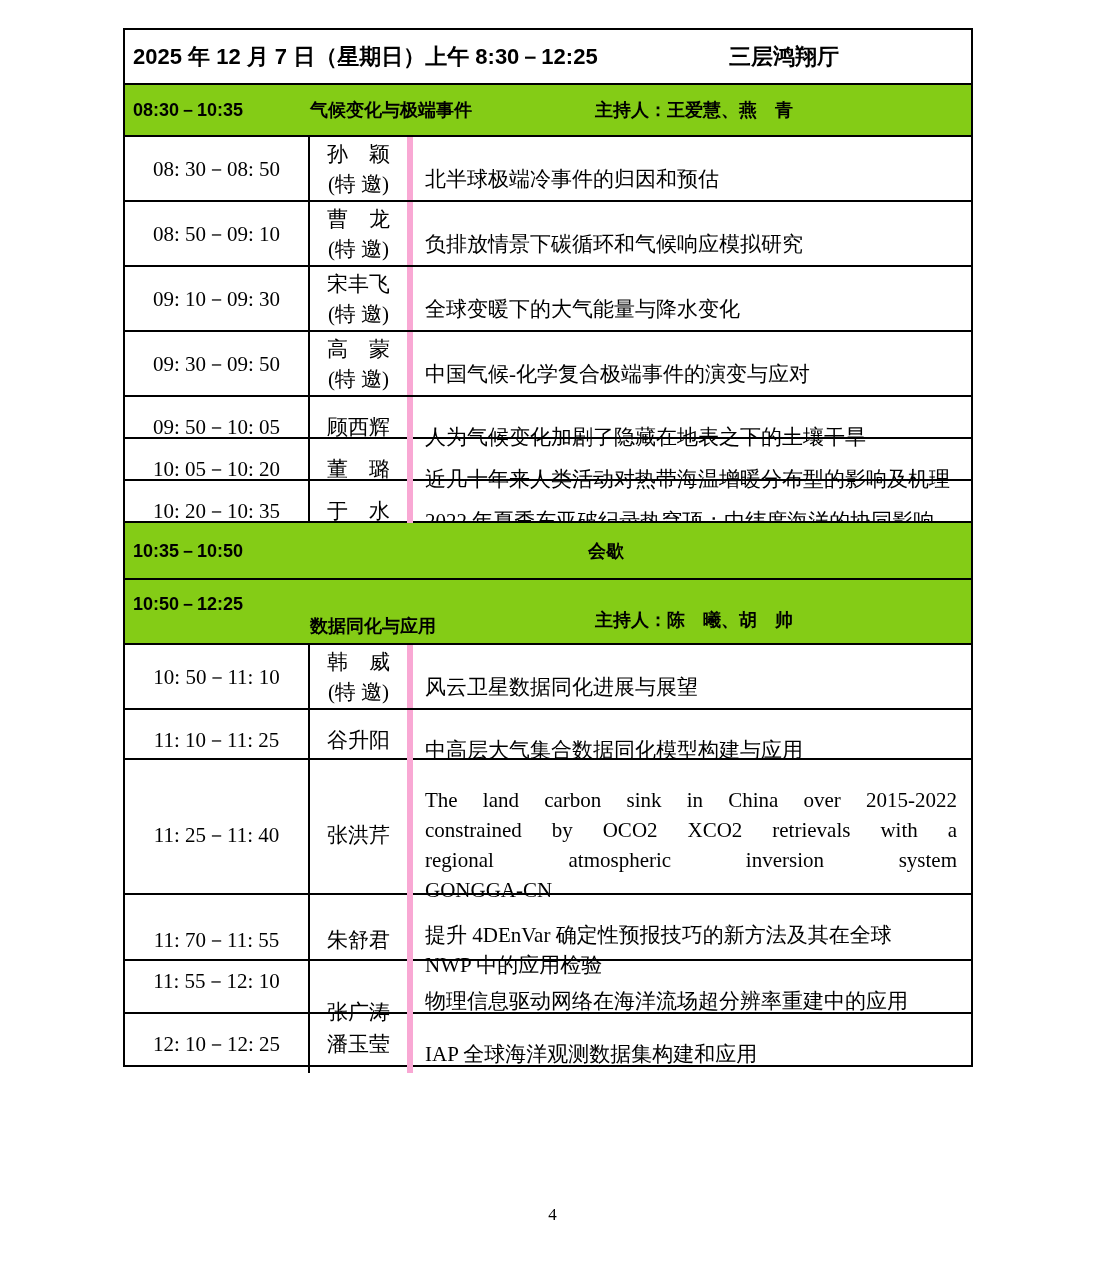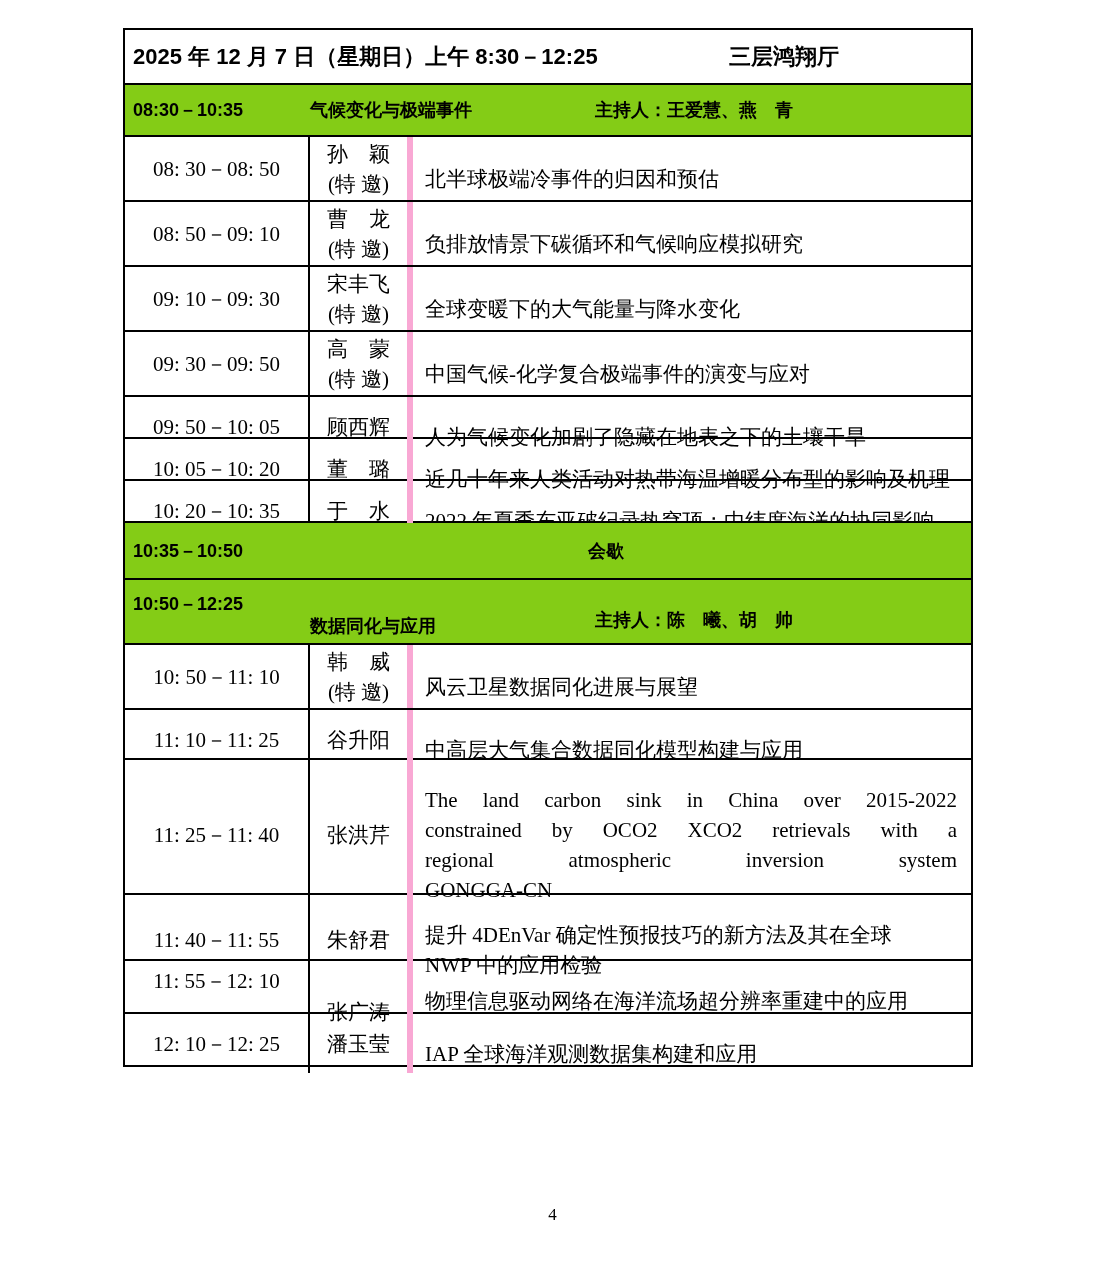--- a/index.html
+++ b/index.html
@@ -183,21 +183,21 @@
     </div>
     <div class="c-title">
       <span class="justified">The land carbon sink in China over 2015-2022
 constrained by OCO2 XCO2 retrievals with a
 regional atmospheric inversion system
 GONGGA-CN</span>
     </div>
   </div>
 
   <div class="row talk" style="height:66px">
-    <div class="c-time">11: 40－11: 55</div>
+    <div class="c-time">11: 70－11: 55</div>
     <div class="c-speaker">
       <span>朱舒君</span>
     </div>
     <div class="c-title">
       <span class="pre-line">提升 4DEnVar 确定性预报技巧的新方法及其在全球
 NWP 中的应用检验</span>
     </div>
   </div>
 
   <div class="row talk" style="height:53px">

